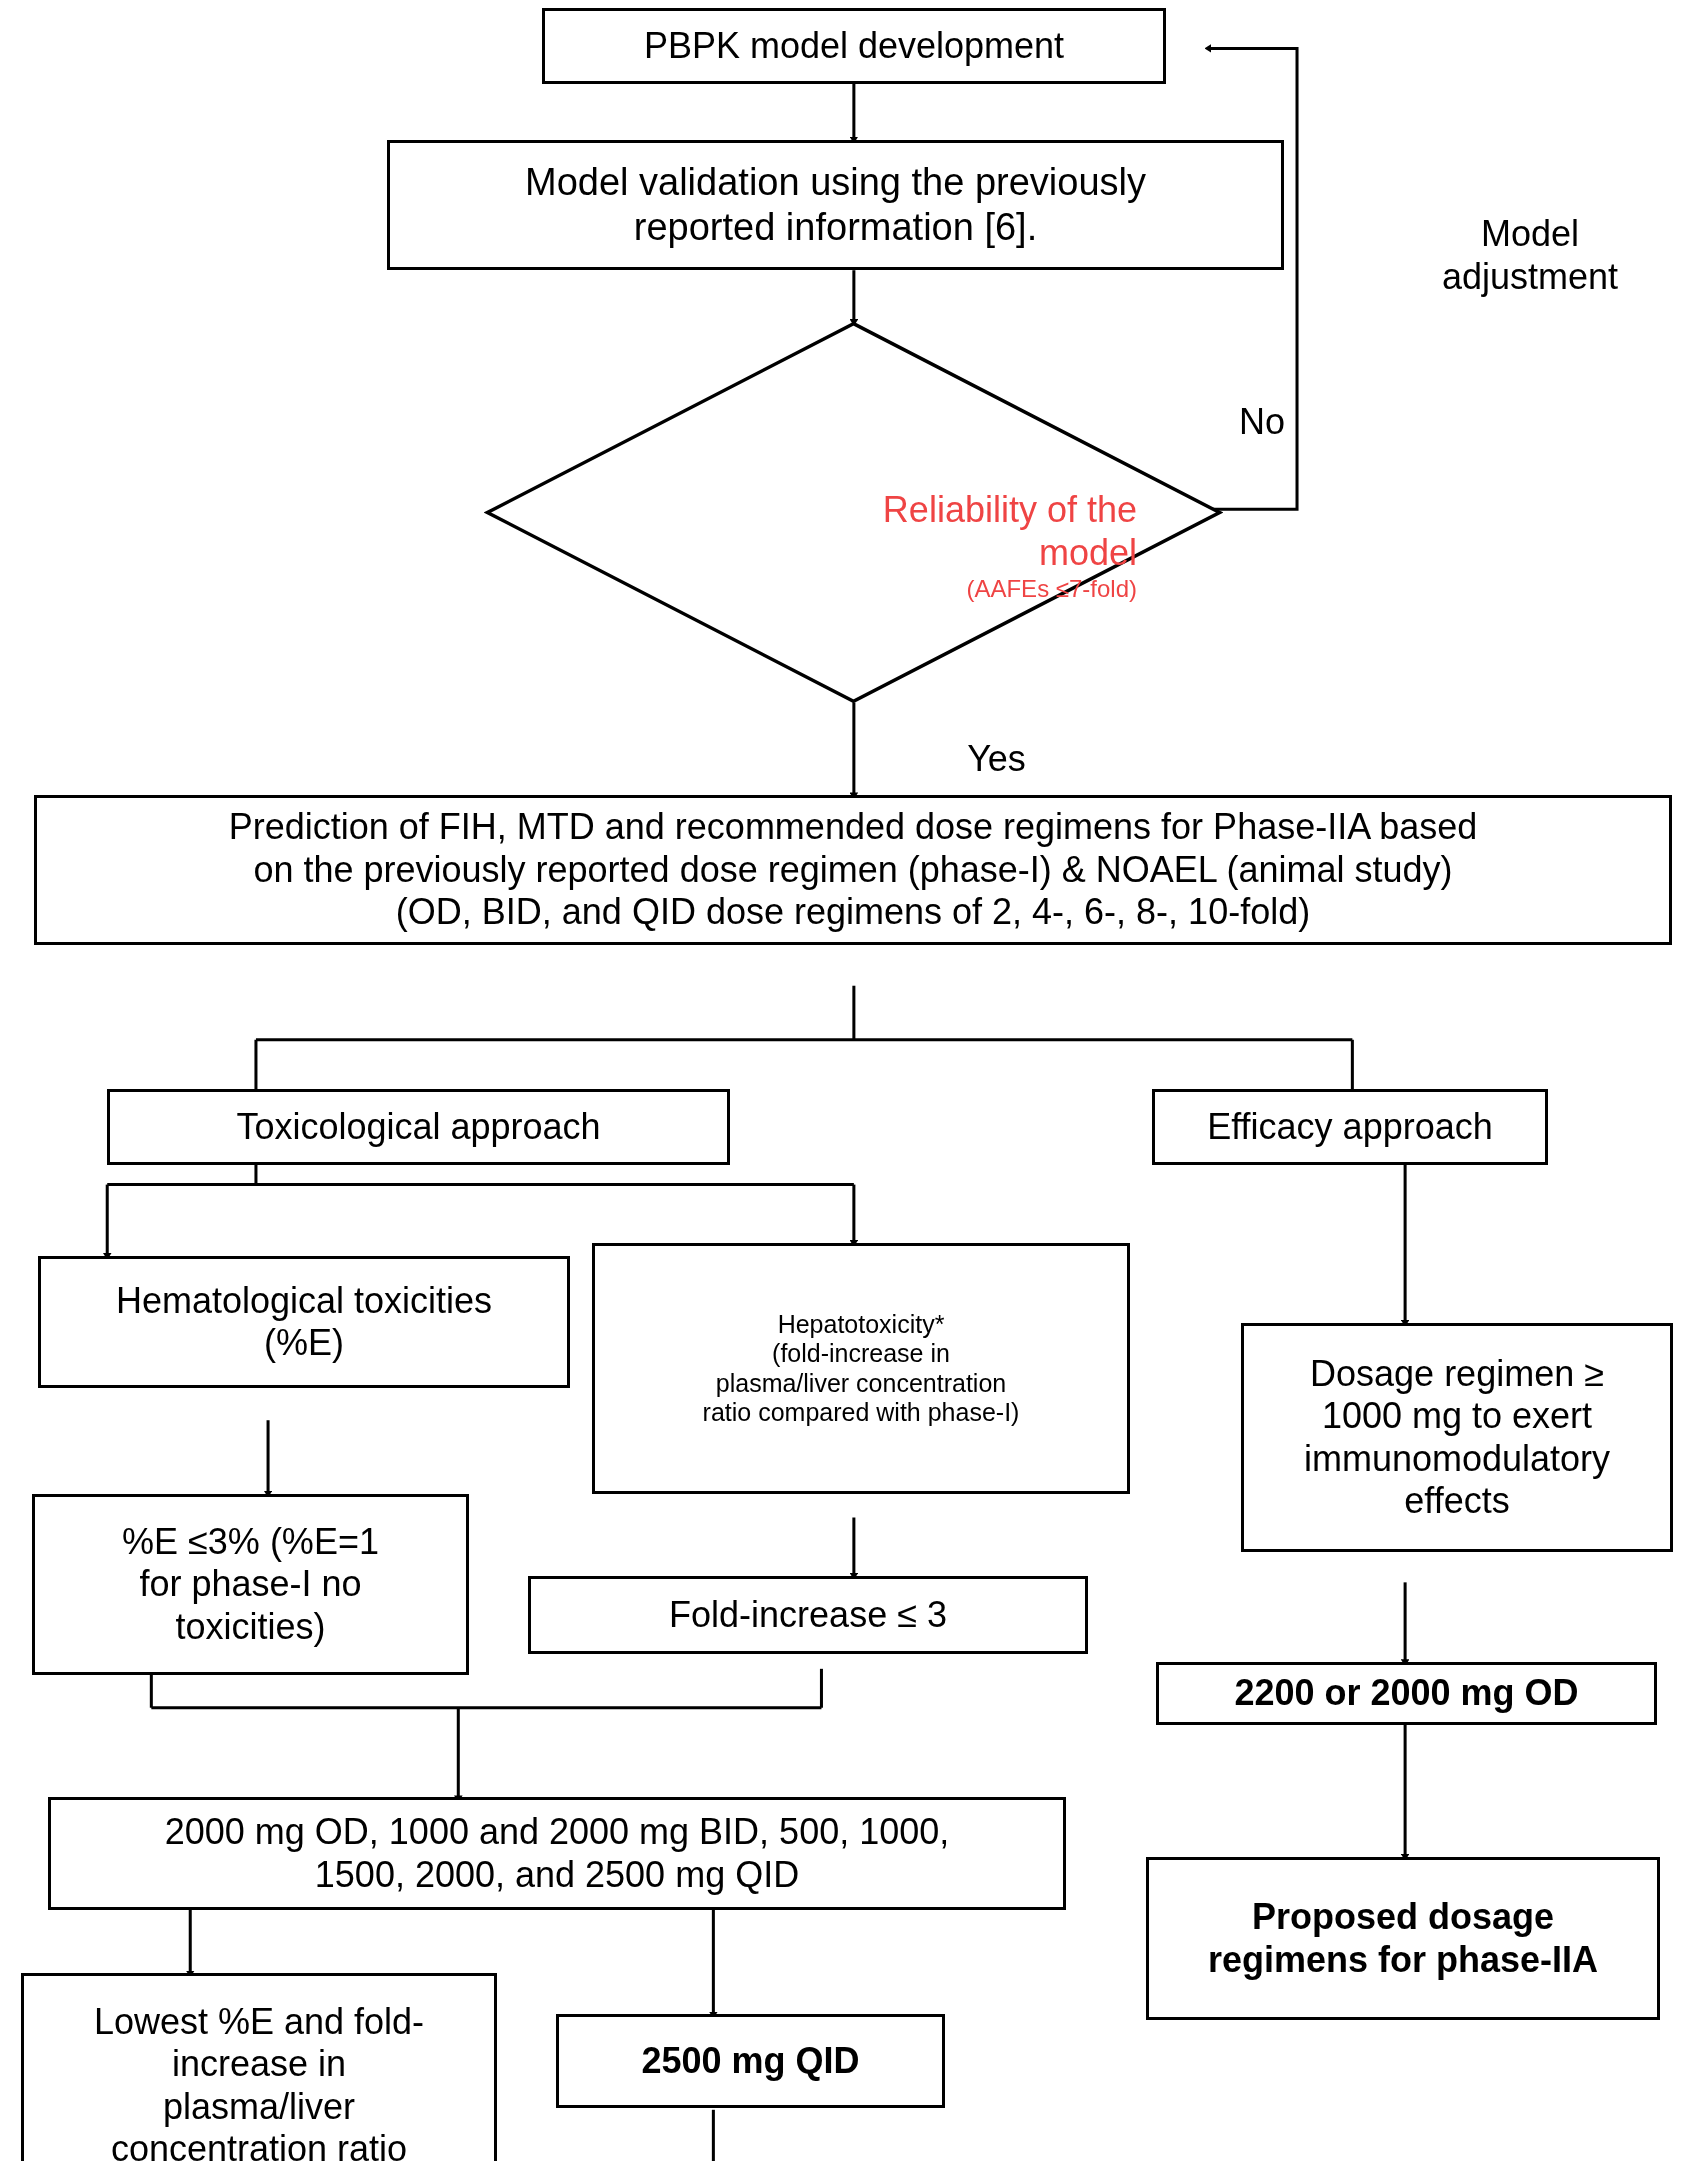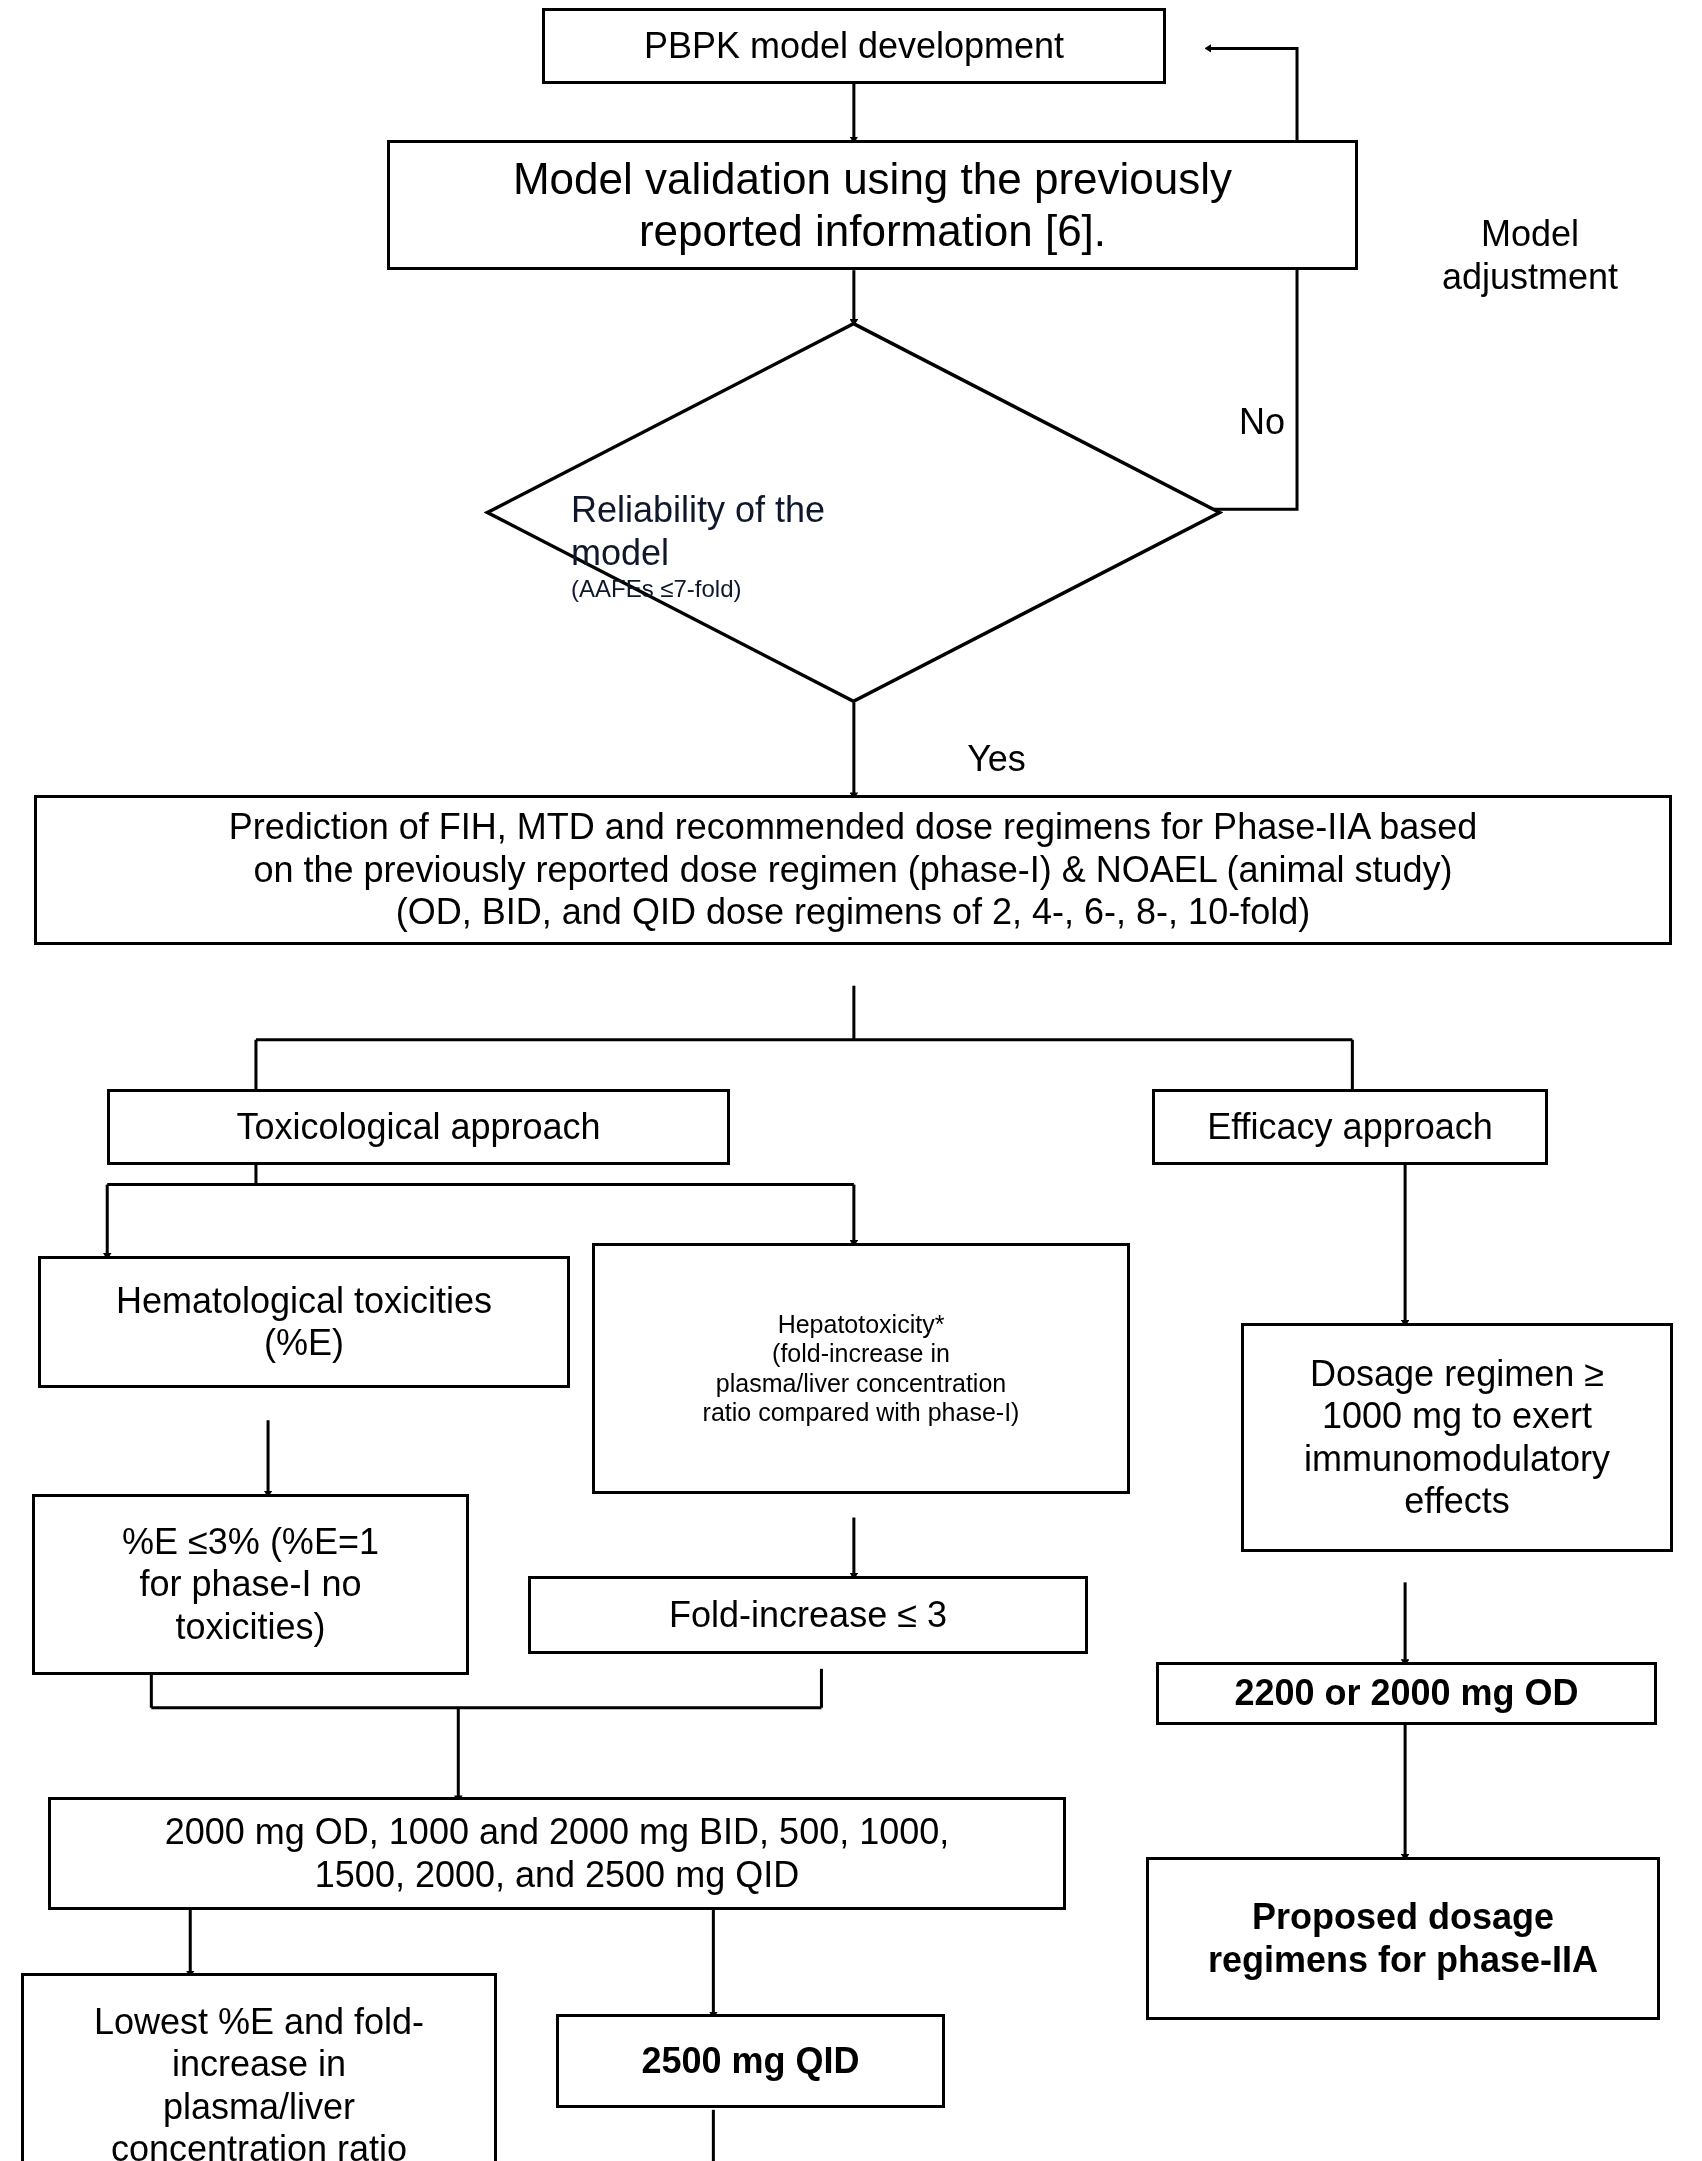--- a/index.html
+++ b/index.html
@@ -45,22 +45,22 @@
   .bold .txt { font-weight: bold; }
   .free-label {
     position: absolute;
     color: #000000;
     text-align: center;
     line-height: 1.18;
     white-space: pre-line;
   }
   .diamond-label {
     position: absolute;
-    text-align: left;
-    color: #0f172a;
+    text-align: right;
+    color: #ef4444;
     line-height: 1.2;
     white-space: pre-line;
   }
   .sub-note {
     display: block;
     font-size: 24px;
     line-height: 1.15;
   }
 </style>
 </head>
@@ -120,21 +120,21 @@
 
       <path d="M3250,3985 L3250,4290" marker-end="url(#arrow)"></path>
 
     </g>
   </svg>
 
   <div class="node-box" style="left:542px; top:7.8px; width:624px; height:76px; font-size:36px;">
     <span class="txt">PBPK model development</span>
   </div>
 
-  <div class="node-box" style="left:387px; top:140px; width:971px; height:130px; font-size:44px;">
+  <div class="node-box" style="left:387px; top:140px; width:897px; height:130px; font-size:38px;">
     <span class="txt">Model validation using the previously
 reported information [6].</span>
   </div>
 
   <svg style="position:absolute; left:484px; top:320px; width:739px; height:385px;" viewBox="0 0 1710 890">
     <polygon points="855,8 1702,445 855,882 8,445" fill="#ffffff" stroke="#000000" stroke-width="8"></polygon>
   </svg>
   <div class="diamond-label" style="left:571px; top:445px; width:566px; font-size:36px;">
     <span>Reliability of the
 model</span>

